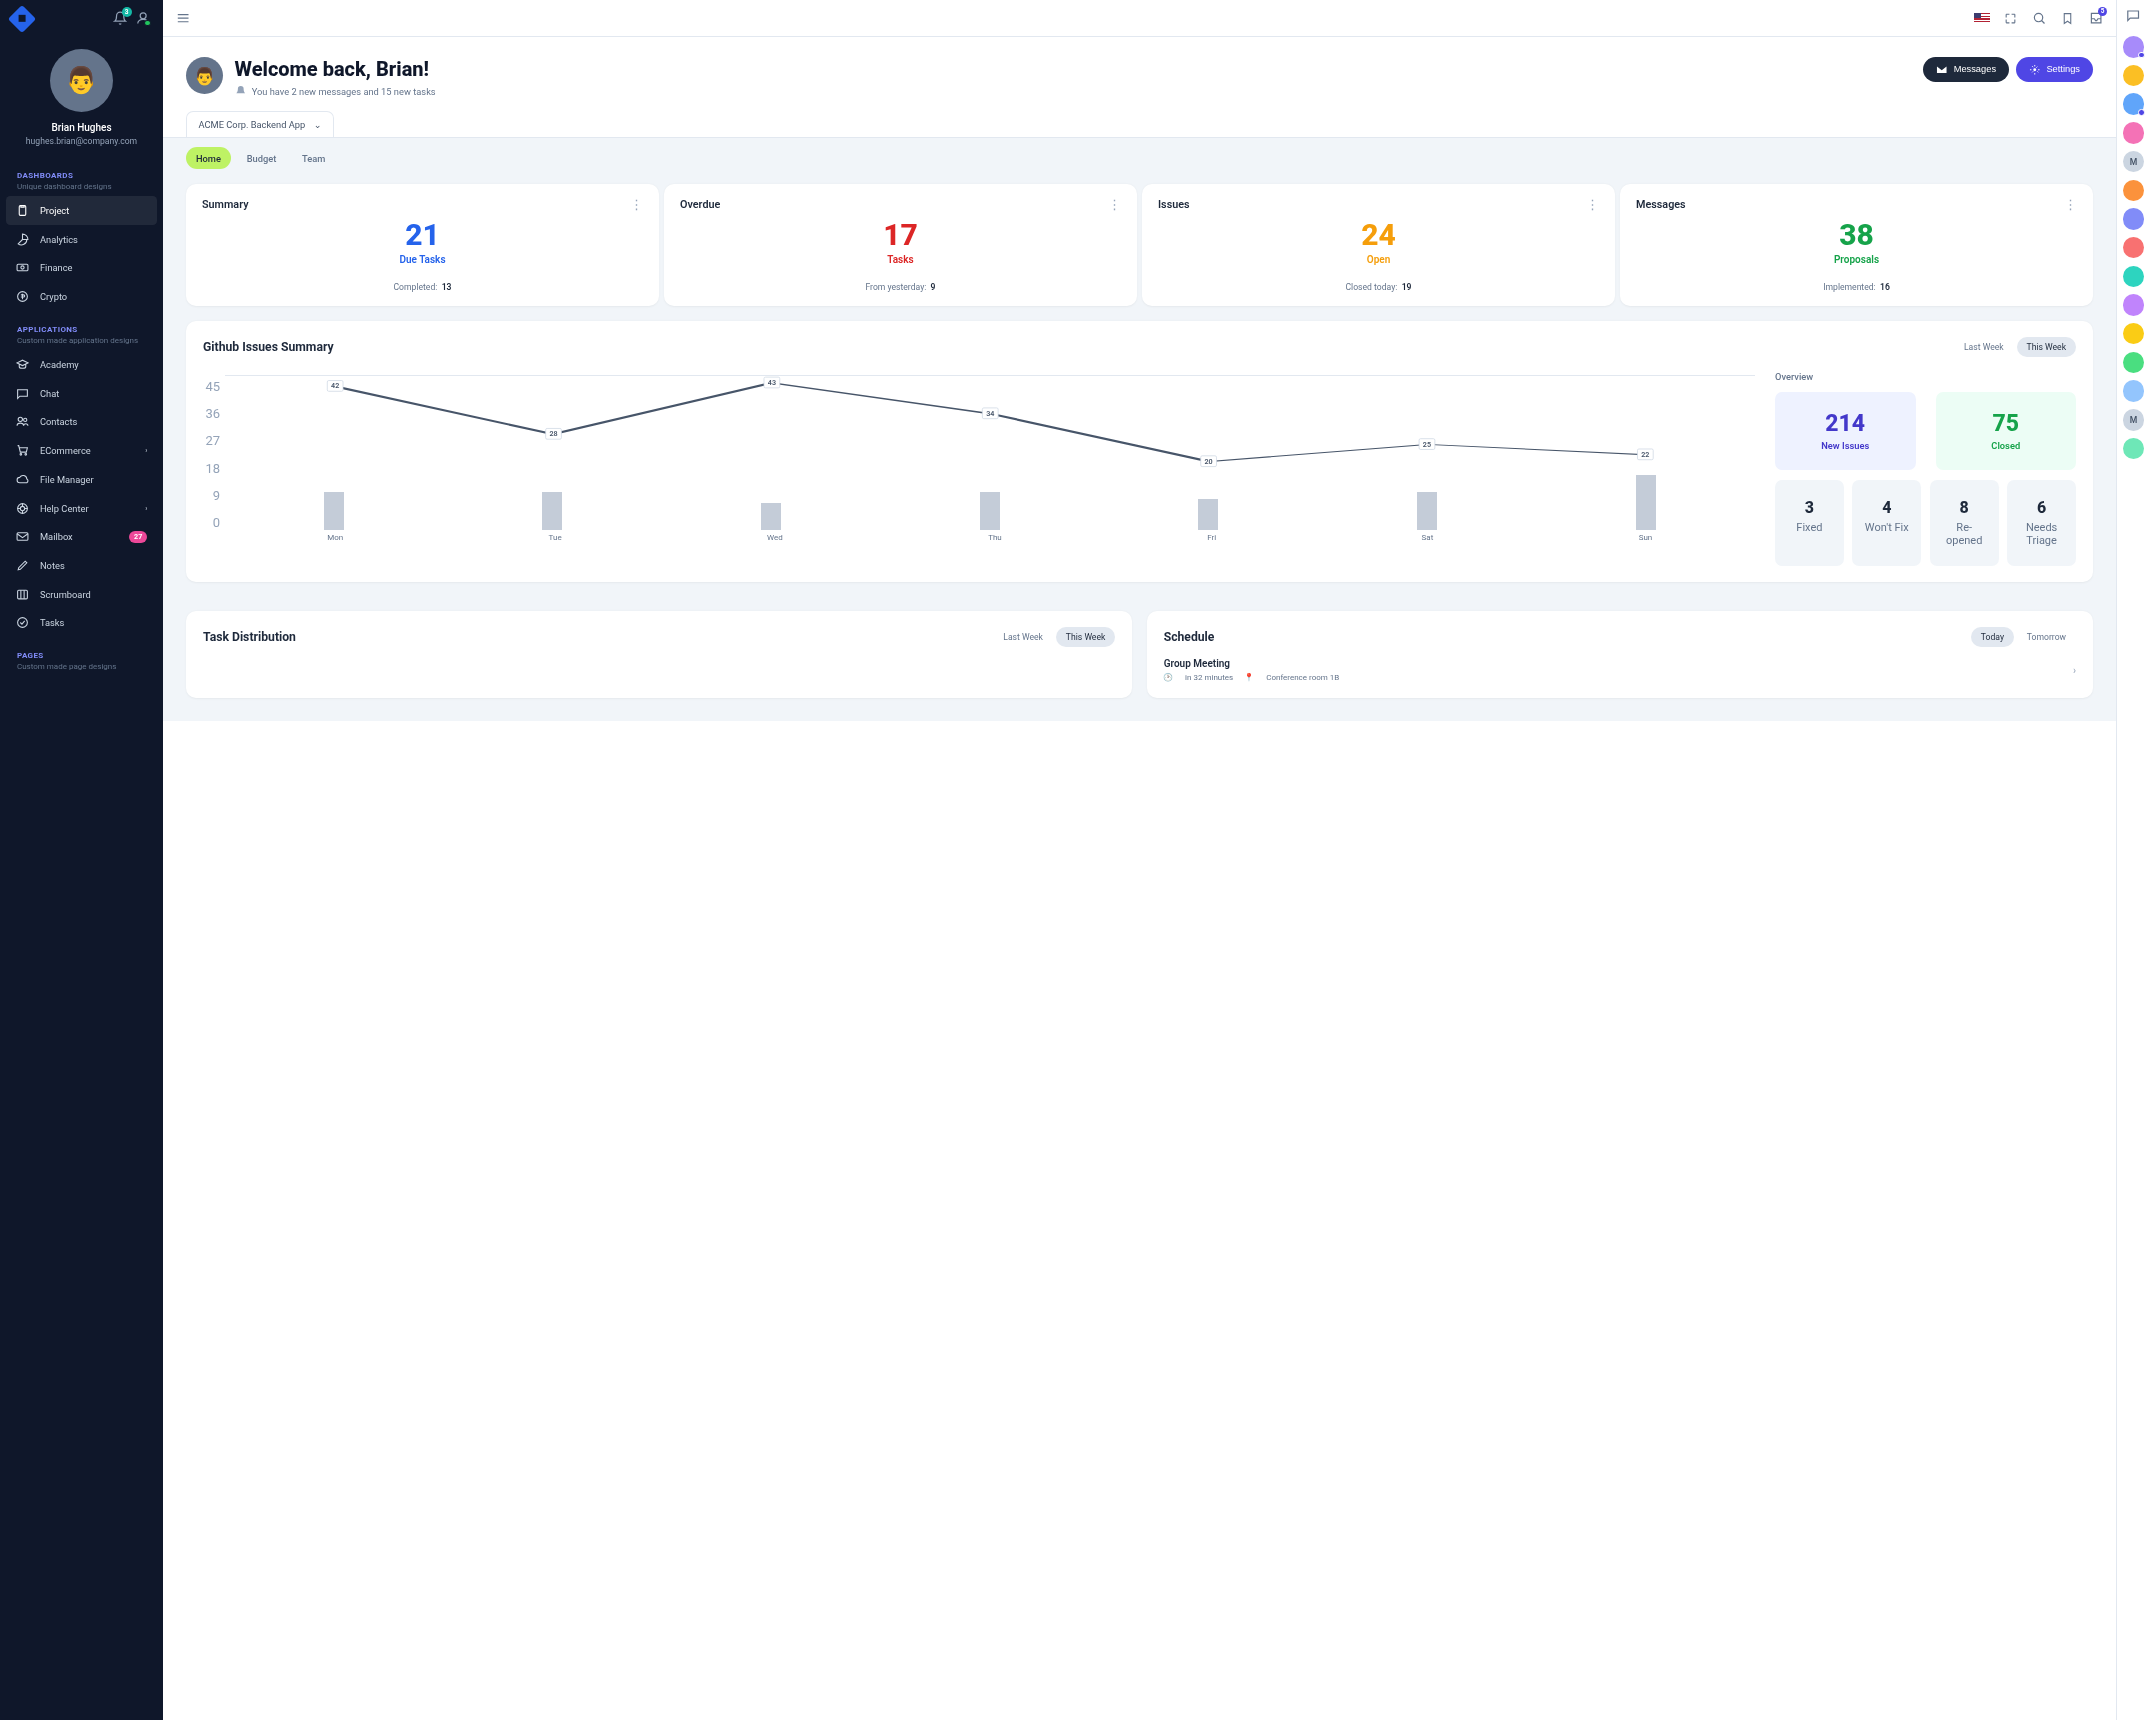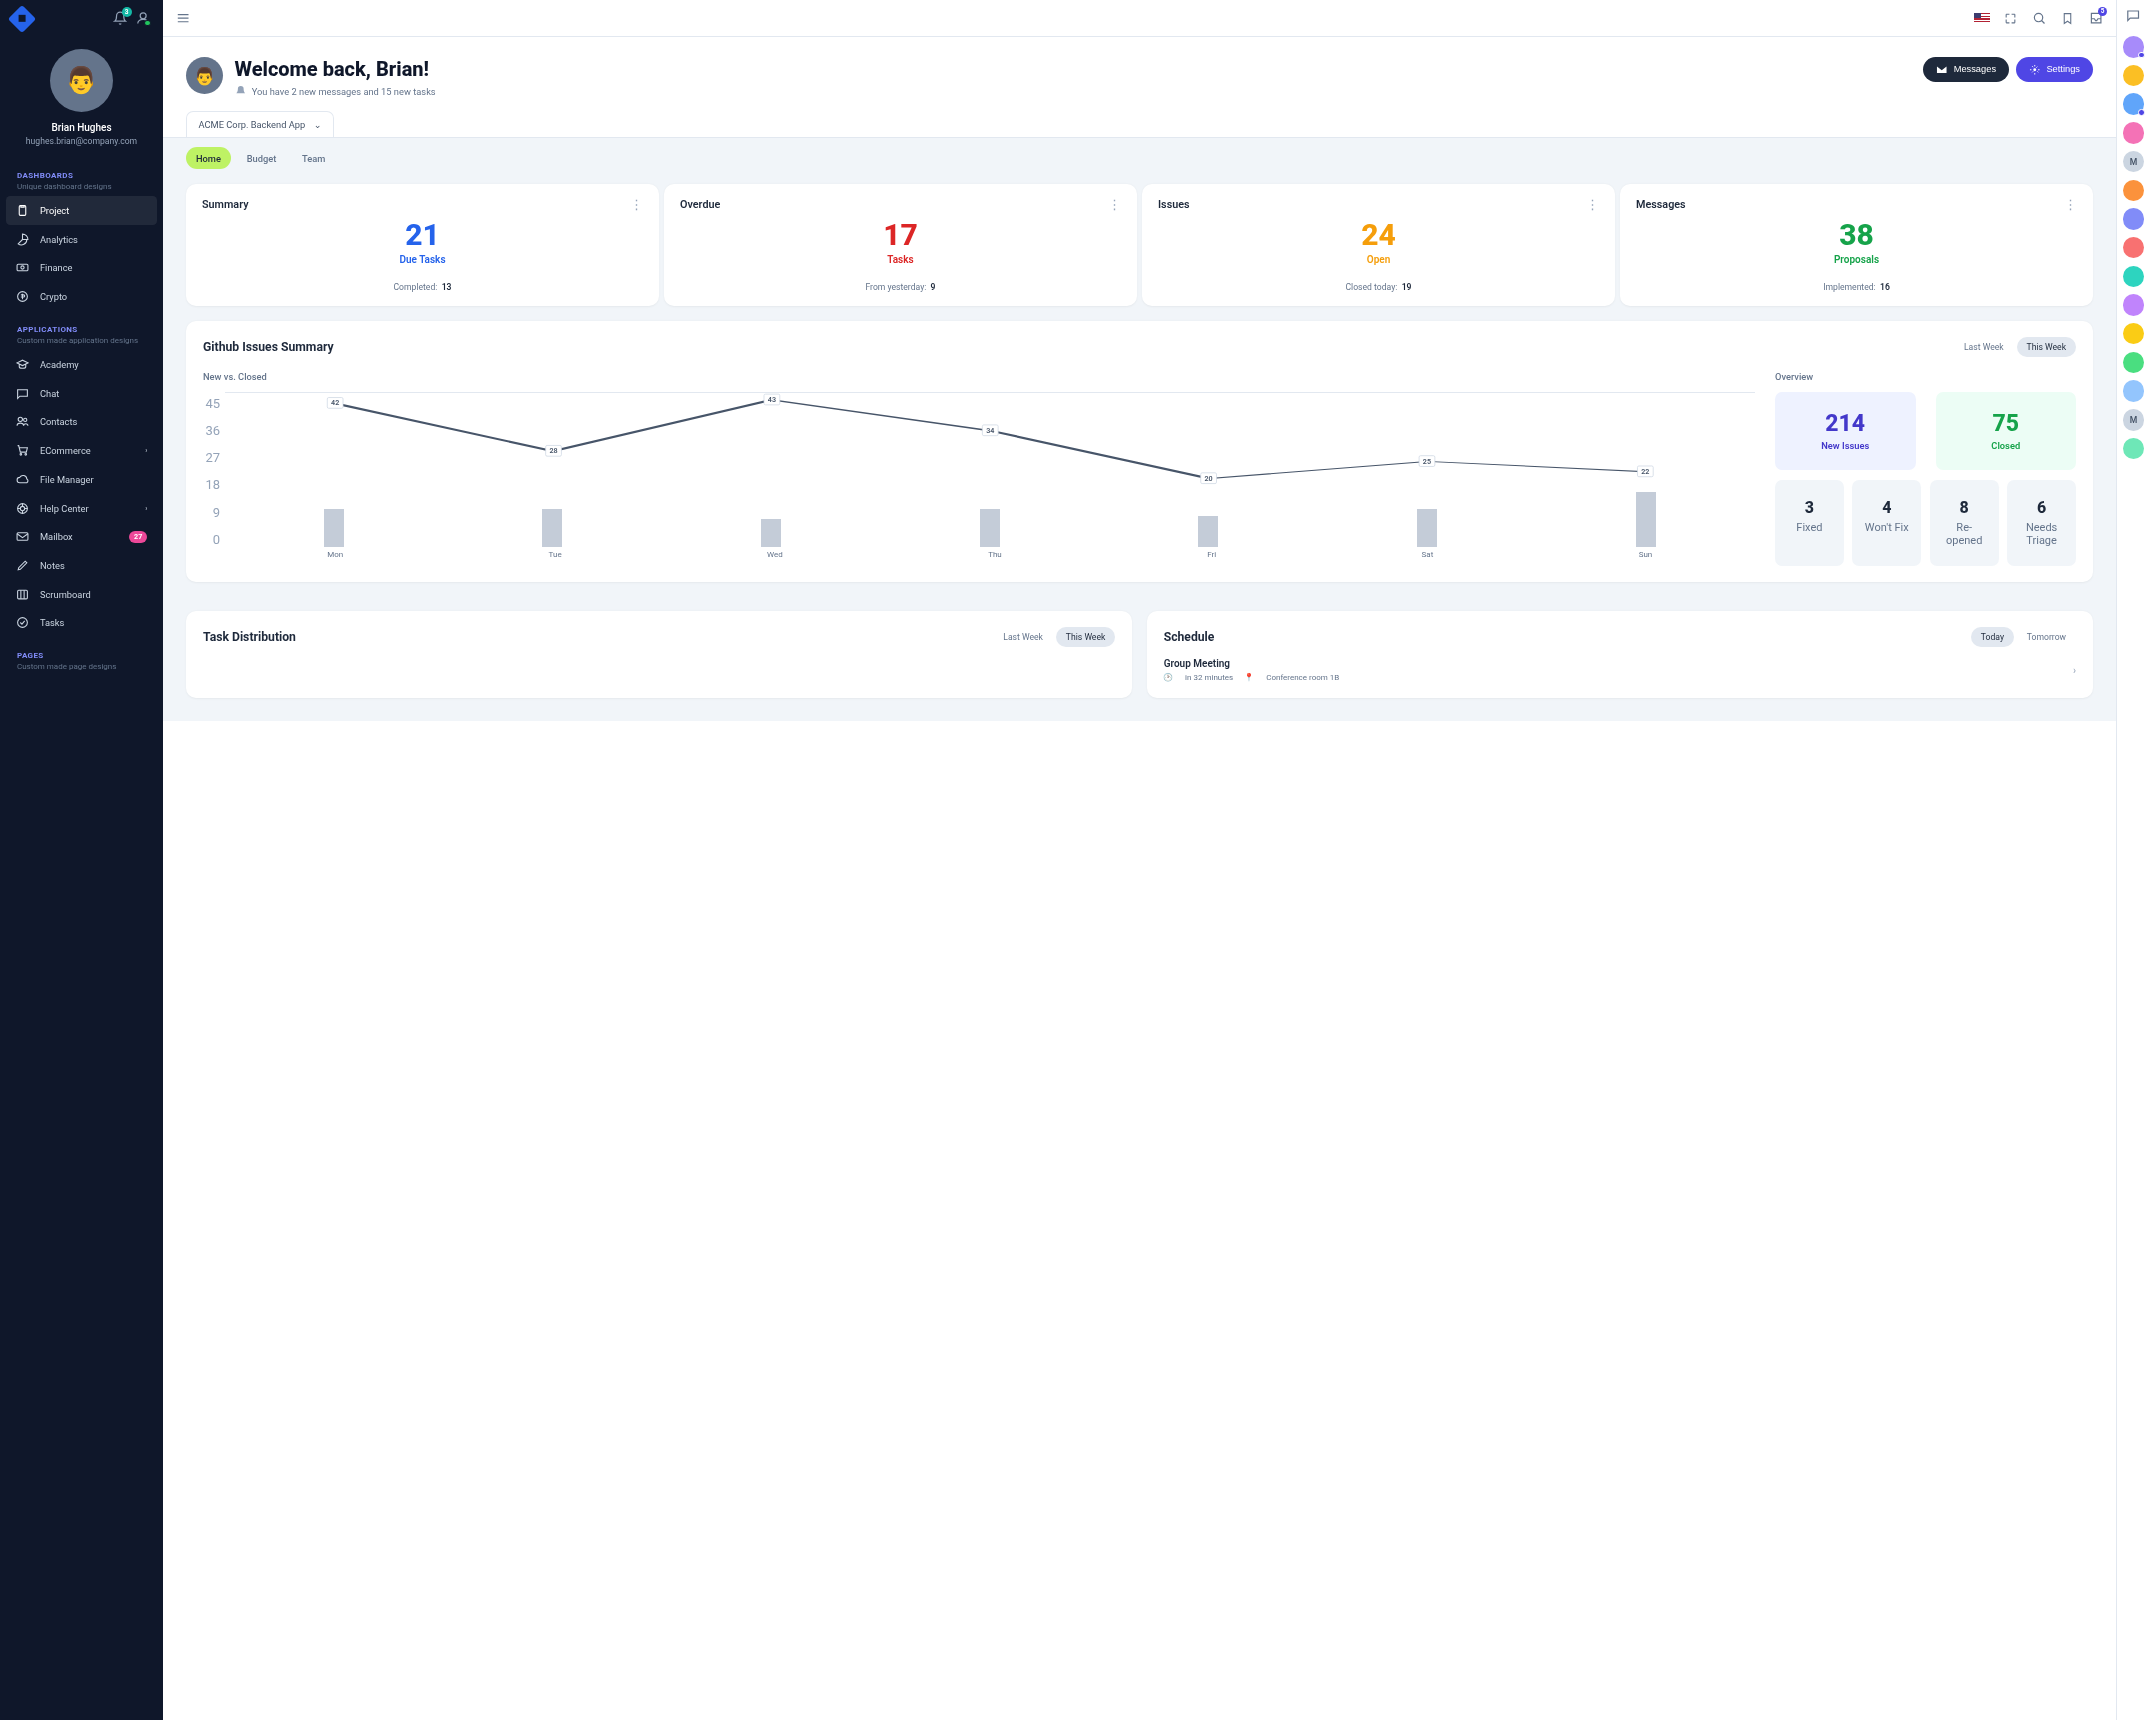--- a/index.html
+++ b/index.html
@@ -396,21 +396,20 @@
         <div class="wide">
           <div class="wide-h">
             <div class="t">Github Issues Summary</div>
             <div class="seg" id="gh-seg">
                 <div class="seg-b">Last Week</div>
                 <div class="seg-b active">This Week</div>
               </div>
           </div>
           <div class="gh-body">
             <div class="gh-left">
-              <div class="sec-t">New vs. Closed</div>
               <div class="chart">
                 <div class="y-ax" id="y-ax">
                     <span>45</span>
                     <span>36</span>
                     <span>27</span>
                     <span>18</span>
                     <span>9</span>
                     <span>0</span>
                   </div>
                 <div class="plot">

